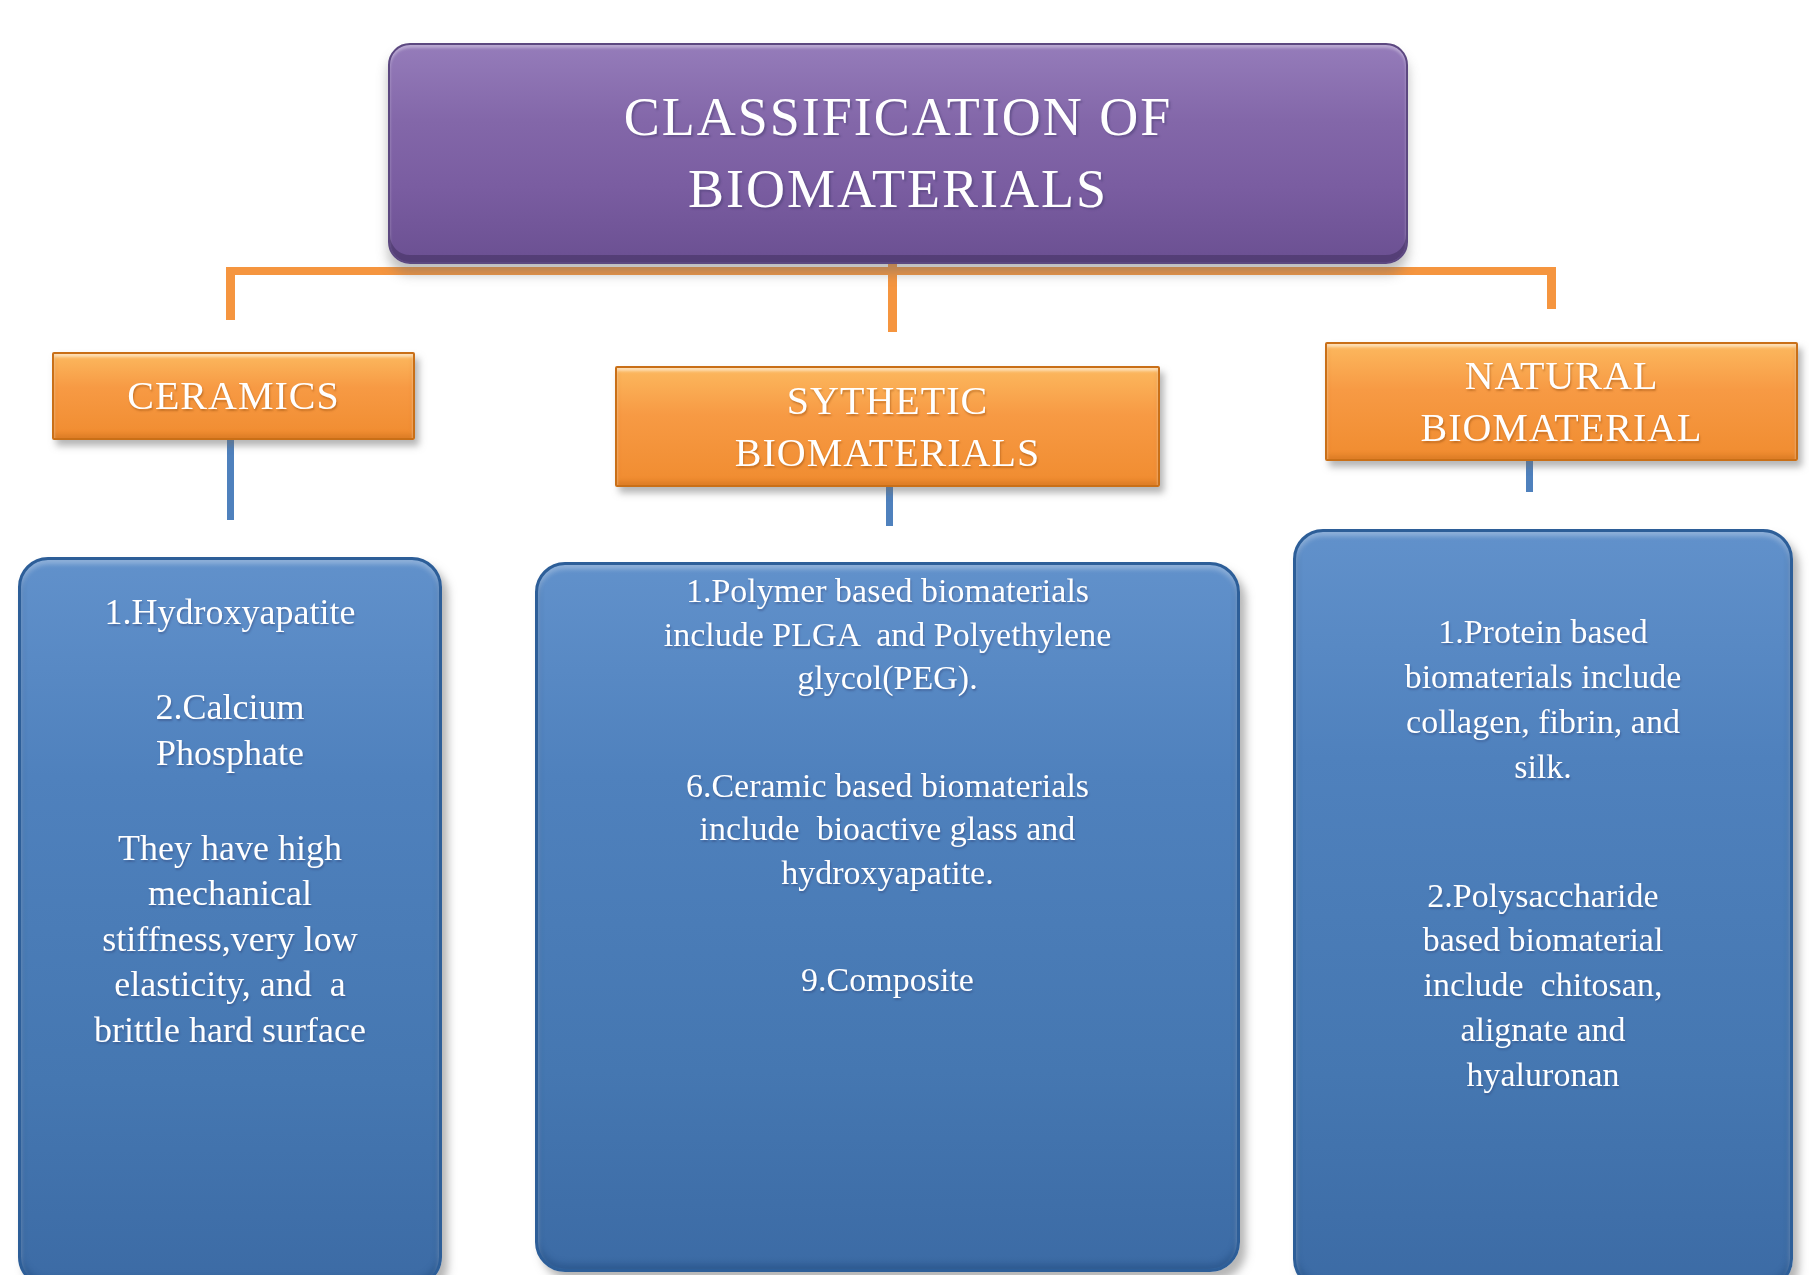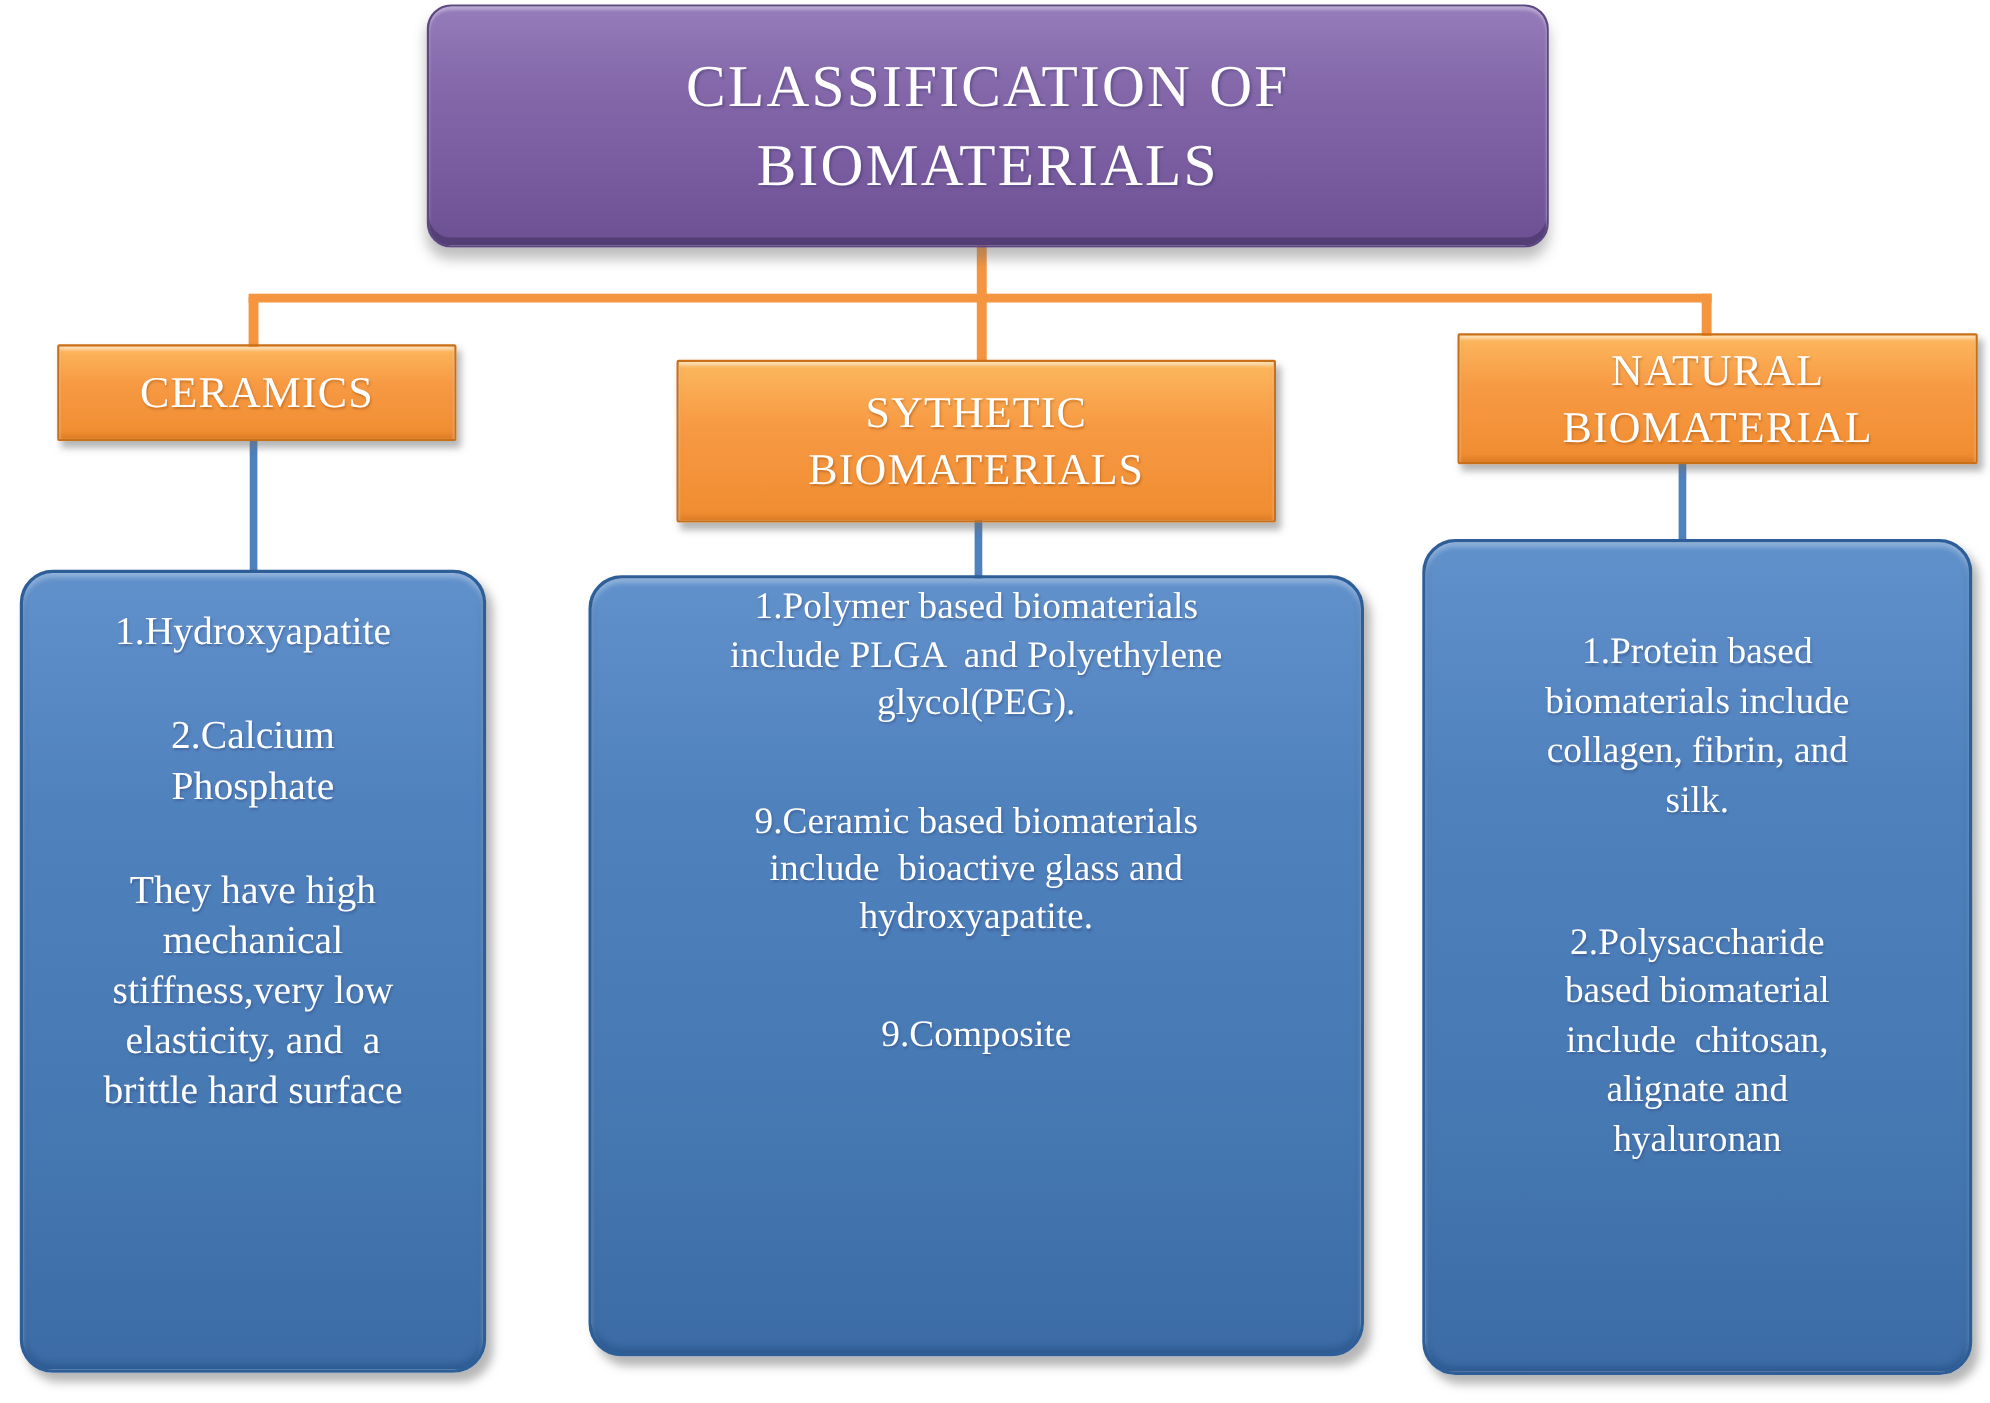--- a/index.html
+++ b/index.html
@@ -6,39 +6,39 @@
   .stage{
     position:relative;width:1809px;height:1275px;background:#ffffff;overflow:hidden;
     font-family:"Liberation Serif","DejaVu Serif",serif;
   }
   
   .conn{position:absolute;}
   .conn.orange{background:#f5953f;}
   .conn.blue{background:#4f81bd;}
   
   .node{position:absolute;display:flex;align-items:center;justify-content:center;
-        text-align:center;color:#ffffff;box-sizing:border-box;}
+        text-align:center;color:#ffffff;box-sizing:border-box;margin-top:39px;}
   .node .lbl{white-space:pre-wrap;}
   .root-node{
     left:388px;top:4px;width:1020px;height:221px;border-radius:22px;
     background:linear-gradient(180deg,#957cba 0%,#8367a9 35%,#7a5da1 65%,#6b5092 100%);
     border:2px solid #5c4880;
     box-shadow:0 10px 12px rgba(110,110,110,.45), inset 0 -7px 0 rgba(55,40,85,.45), inset 0 3px 3px rgba(255,255,255,.35);
     font-size:54px;line-height:1.32;letter-spacing:2px;
     text-shadow:2px 2px 2px rgba(70,60,110,.45);
   }
   .branch-node{
     background:linear-gradient(180deg,#fcb85e 0%,#f79a44 40%,#f08c30 100%);
     border:2px solid #c96f17;border-radius:2px;
     box-shadow:4px 6px 7px rgba(110,110,110,.5), inset 0 3px 3px rgba(255,255,255,.55), inset 0 -4px 4px rgba(190,100,20,.35);
     font-size:40px;line-height:1.3;letter-spacing:1px;
     text-shadow:1px 2px 2px rgba(160,85,20,.55);
   }
   .branch-ceramics{left:52px;top:313px;width:363px;height:88px;}
-  .branch-synthetic{left:615px;top:327px;width:545px;height:148px;}
+  .branch-synthetic{left:615px;top:327px;width:545px;height:121px;}
   .branch-natural{left:1325px;top:303px;width:473px;height:119px;}
   .detail-node{
     background:linear-gradient(180deg,#6191cb 0%,#4f81bd 30%,#4577b1 72%,#3c6ba5 100%);
     border:3px solid #2d5e98;border-radius:30px;
     box-shadow:6px 8px 9px rgba(110,110,110,.5), inset 0 4px 5px rgba(255,255,255,.3), inset 0 -5px 6px rgba(25,65,115,.4);
     flex-direction:column;justify-content:flex-start;
     text-shadow:1px 2px 2px rgba(45,60,110,.4);
   }
   .detail-ceramics{left:18px;top:518px;width:424px;height:730px;padding-top:30px;gap:50px;font-size:36px;line-height:1.26;}
   .detail-synthetic{left:535px;top:523px;width:705px;height:710px;padding-top:4px;gap:64px;font-size:34px;line-height:1.28;}
@@ -85,21 +85,21 @@
 mechanical
 stiffness,very low
 elasticity, and  a
 brittle hard surface</div>
   </div>
 
   <div class="node detail-node detail-synthetic">
     <div class="para">1.Polymer based biomaterials
 include PLGA  and Polyethylene
 glycol(PEG).</div>
-    <div class="para">9.Ceramic based biomaterials
+    <div class="para">6.Ceramic based biomaterials
 include  bioactive glass and
 hydroxyapatite.</div>
     <div class="para">9.Composite</div>
   </div>
 
   <div class="node detail-node detail-natural">
     <div class="para">1.Protein based
 biomaterials include
 collagen, fibrin, and
 silk.</div>

